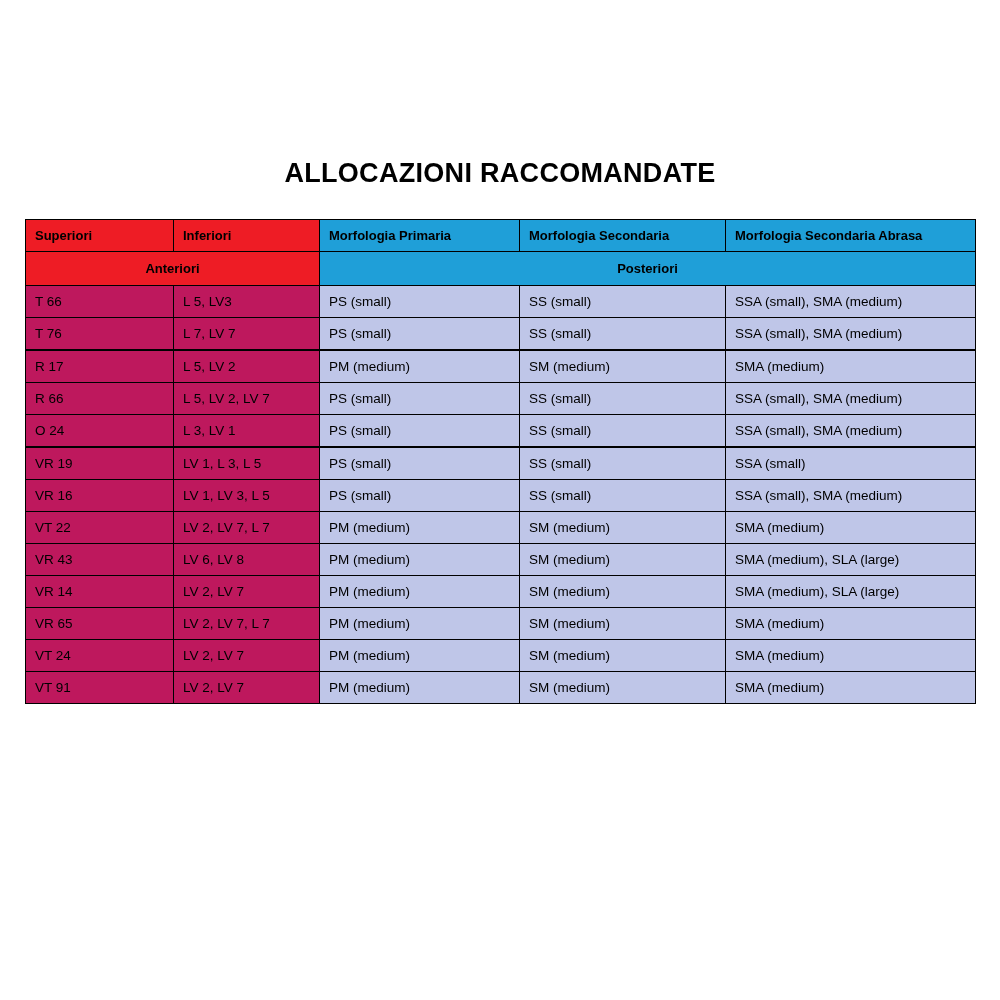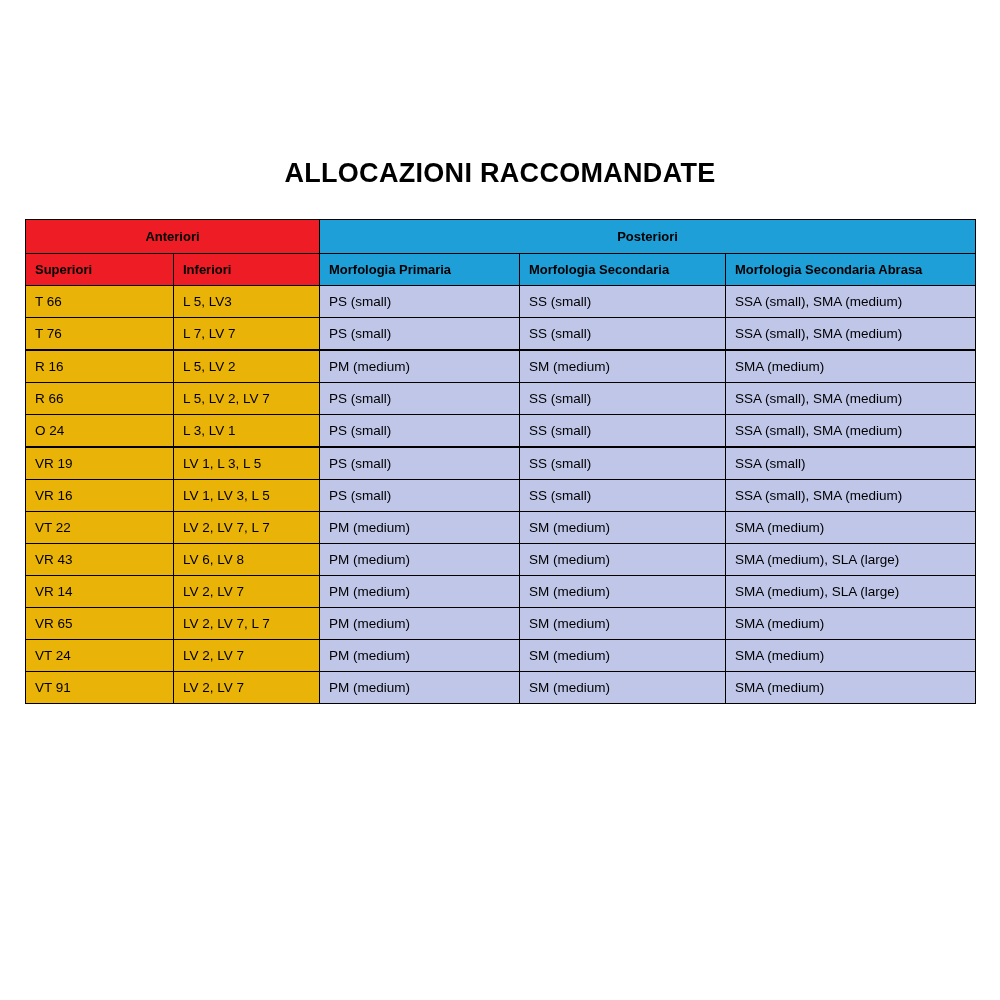--- a/index.html
+++ b/index.html
@@ -83,21 +83,21 @@
   td.cell {
     height: 31px;
     font-size: 13.5px;
     color: #000000;
     padding-left: 9px;
     text-align: left;
     white-space: nowrap;
     overflow: hidden;
   }
   td.ant {
-    background: #eab308;
+    background: #be185d;
   }
   td.post {
     background: #bfc6e8;
   }
   tr.thick-bottom > td {
     border-bottom: 2px solid #000000;
   }
   col.c1 { width: 148px; }
   col.c2 { width: 146px; }
   col.c3 { width: 200px; }
@@ -115,48 +115,48 @@
     <table>
       <colgroup>
         <col class="c1">
         <col class="c2">
         <col class="c3">
         <col class="c4">
         <col class="c5">
       </colgroup>
       <thead>
         <tr>
-          <th class="grp-ant" colspan="2">Anteriori</th>
-          <th class="grp-post" colspan="3">Posteriori</th>
-        </tr>
-        <tr>
           <th class="sub-ant">Superiori</th>
           <th class="sub-ant">Inferiori</th>
           <th class="sub-post">Morfologia Primaria</th>
           <th class="sub-post">Morfologia Secondaria</th>
           <th class="sub-post">Morfologia Secondaria Abrasa</th>
         </tr>
+        <tr>
+          <th class="grp-ant" colspan="2">Anteriori</th>
+          <th class="grp-post" colspan="3">Posteriori</th>
+        </tr>
       </thead>
       <tbody id="tbody">
           <tr>
             <td class="cell ant">T 66</td>
             <td class="cell ant">L 5, LV3</td>
             <td class="cell post">PS (small)</td>
             <td class="cell post">SS (small)</td>
             <td class="cell post">SSA (small), SMA (medium)</td>
           </tr>
           <tr class="thick-bottom">
             <td class="cell ant">T 76</td>
             <td class="cell ant">L 7, LV 7</td>
             <td class="cell post">PS (small)</td>
             <td class="cell post">SS (small)</td>
             <td class="cell post">SSA (small), SMA (medium)</td>
           </tr>
           <tr>
-            <td class="cell ant">R 16</td>
+            <td class="cell ant">R 17</td>
             <td class="cell ant">L 5, LV 2</td>
             <td class="cell post">PM (medium)</td>
             <td class="cell post">SM (medium)</td>
             <td class="cell post">SMA (medium)</td>
           </tr>
           <tr>
             <td class="cell ant">R 66</td>
             <td class="cell ant">L 5, LV 2, LV 7</td>
             <td class="cell post">PS (small)</td>
             <td class="cell post">SS (small)</td>

